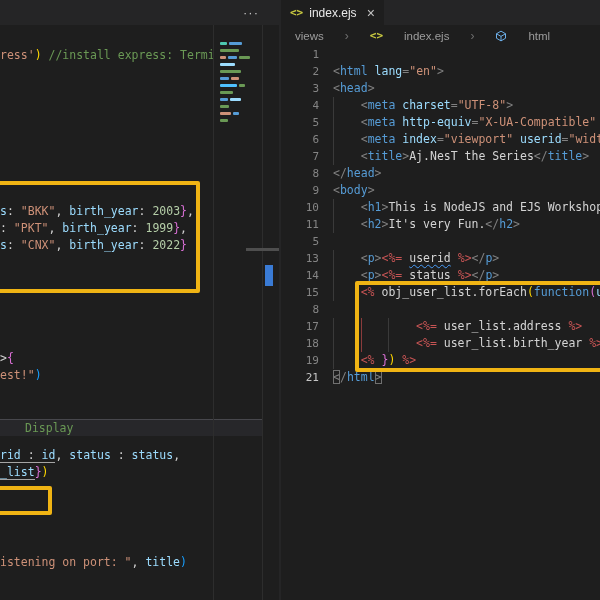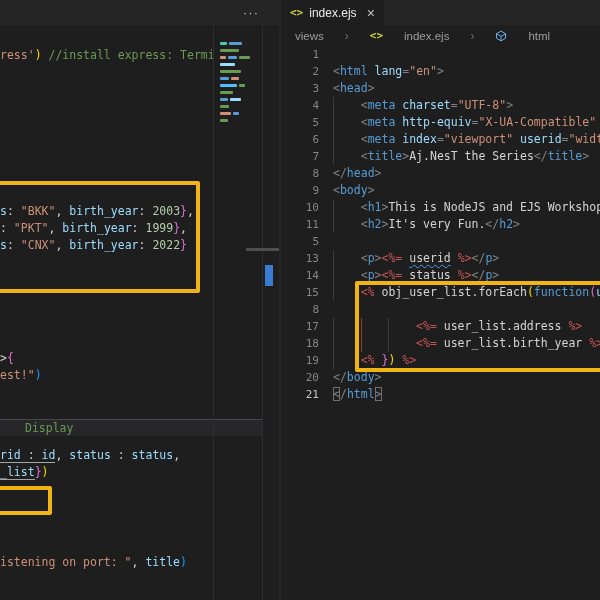--- a/index.html
+++ b/index.html
@@ -225,22 +225,18 @@
       </div>
       <div class="cline">
         <span class="ln">18</span>
         <span class="ctext"><span class="ind g"></span><span class="ind r"></span><span class="ind g"></span><span class="tk ejs">&lt;%=</span><span class="tk txt"> user_list.birth_year </span><span class="tk ejs">%&gt;</span></span>
       </div>
       <div class="cline">
         <span class="ln">19</span>
         <span class="ctext"><span class="ind g"></span><span class="tk ejs">&lt;%</span><span class="tk txt"> </span><span class="tk b2">}</span><span class="tk b1">)</span><span class="tk txt"> </span><span class="tk ejs">%&gt;</span></span>
       </div>
       <div class="cline">
-        <span class="ln">20</span>
-        <span class="ctext"><span class="tk punc">&lt;/</span><span class="tk tag">body</span><span class="tk punc">&gt;</span></span>
-      </div>
-      <div class="cline">
         <span class="ln active">21</span>
         <span class="ctext"><span class="tk punc bx">&lt;</span><span class="tk punc">/</span><span class="tk tag">html</span><span class="tk punc bx">&gt;</span></span>
       </div>
     </div>
 </div>
 <div class="ann" id="ann-right"></div>
 
 </body></html>

